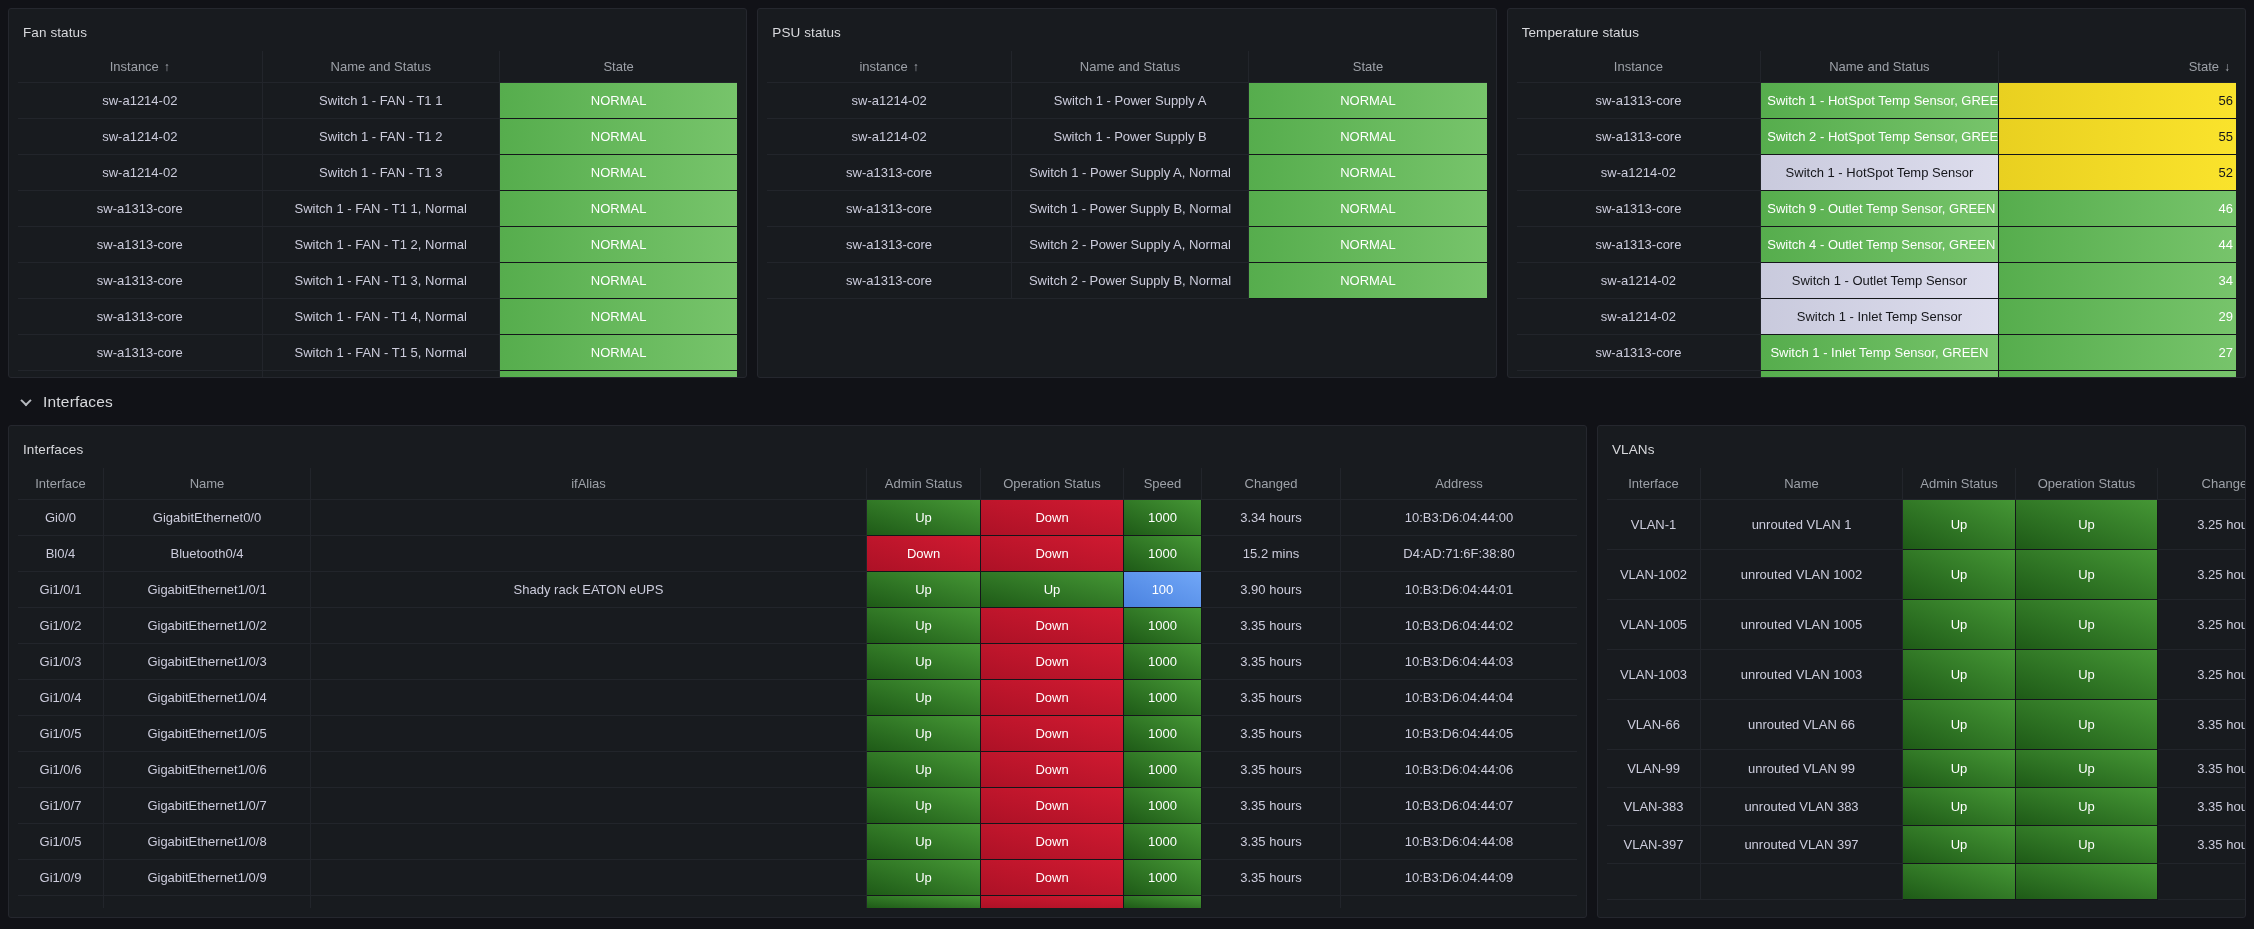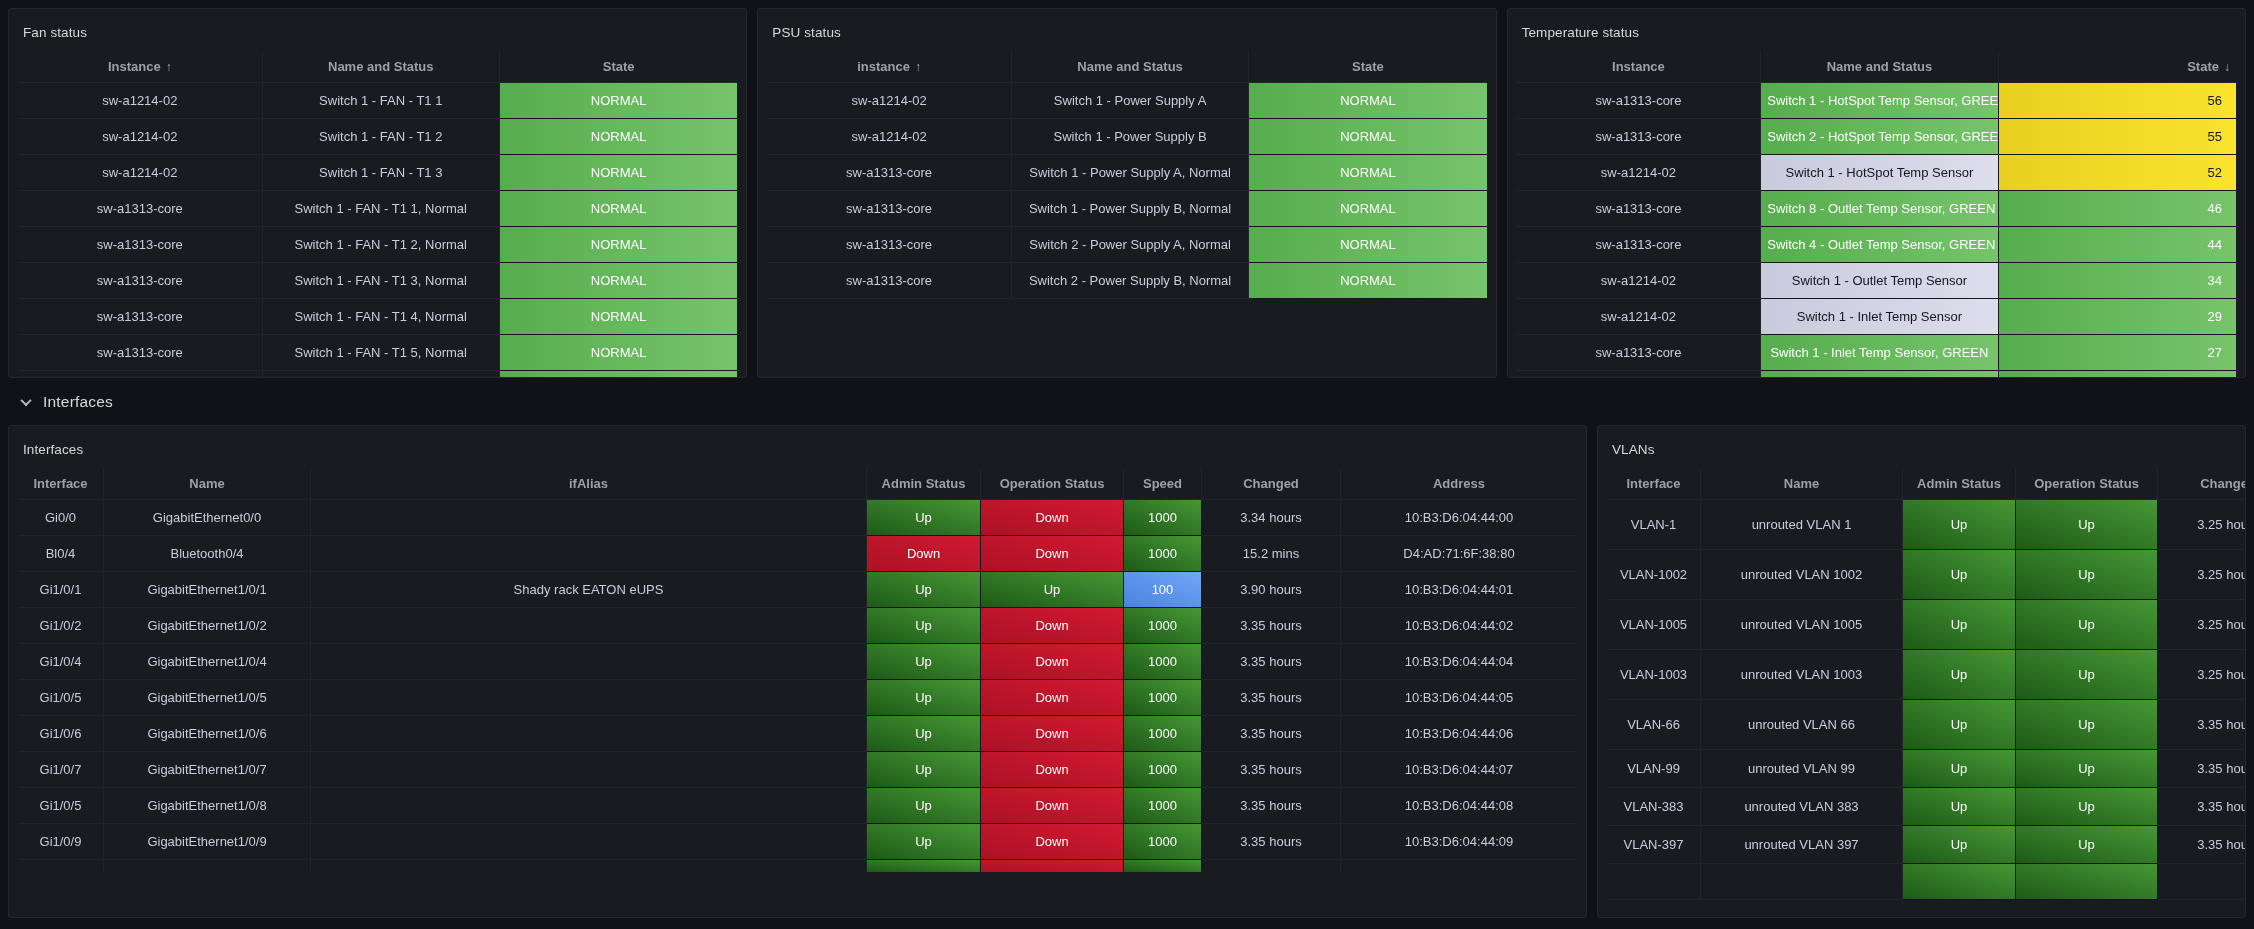--- a/index.html
+++ b/index.html
@@ -27,39 +27,39 @@
     height: 42px; flex: none;
     display: flex; align-items: center;
     padding: 4px 14px 0;
     font-size: 13.5px; color: var(--title, #d8d9dd);
     letter-spacing: .1px;
   }
   .panel-body { flex: 1; overflow: hidden; padding: 0 9px; }
 
   table.grid { width: 100%; border-collapse: separate; border-spacing: 0; table-layout: fixed; }
   th {
-    height: 32px; font-weight: 700; font-size: 13px;
+    height: 32px; font-weight: 400; font-size: 13px;
     color: var(--text-dim, #9da1a8);
     text-align: center; padding: 0 6px;
     border-bottom: 1px solid var(--grid-line, #22252b);
     border-right: 1px solid var(--grid-line, #22252b);
     white-space: nowrap; overflow: hidden;
   }
   td {
     height: 36px; font-size: 13px;
     color: var(--text, #ccccdc);
     text-align: center; padding: 0 6px;
     border-bottom: 1px solid var(--grid-line, #22252b);
     border-right: 1px solid var(--grid-line, #22252b);
     white-space: nowrap; overflow: hidden;
   }
   th:last-child, td:last-child { border-right: none; }
   .sort-arrow { margin-left: 5px; color: #aaaeb5; font-size: 12px; }
   .al-right { text-align: right; }
-  td.al-right { padding-right: 14px; }
+  td.al-right { padding-right: 3px; }
 
   td.c-green-light { background: linear-gradient(to right, var(--green-light-1), var(--green-light-2)); color: #fff; }
   td.c-green-dark  { background: linear-gradient(to top right, var(--green-dark-1), var(--green-dark-2)); color: #fff; }
   td.c-red         { background: linear-gradient(to top right, var(--red-1), var(--red-2)); color: #fff; }
   td.c-blue        { background: linear-gradient(to top right, var(--blue-1), var(--blue-2)); color: #fff; }
   td.c-yellow      { background: linear-gradient(to right, var(--yellow-1), var(--yellow-2)); color: var(--dark-text, #15161b); }
   td.c-lavender    { background: linear-gradient(to right, var(--lavender-1), var(--lavender-2)); color: var(--dark-text, #15161b); }
   td[class*="c-"]  { border-bottom-color: #14161a; border-right-color: #14161a; }
 
   
@@ -228,21 +228,21 @@
                 <td class="c-green-light">Switch 2 - HotSpot Temp Sensor, GREEN</td>
                 <td class="al-right c-yellow">55</td>
               </tr>
               <tr>
                 <td>sw-a1214-02</td>
                 <td class="c-lavender">Switch 1 - HotSpot Temp Sensor</td>
                 <td class="al-right c-yellow">52</td>
               </tr>
               <tr>
                 <td>sw-a1313-core</td>
-                <td class="c-green-light">Switch 8 - Outlet Temp Sensor, GREEN</td>
+                <td class="c-green-light">Switch 9 - Outlet Temp Sensor, GREEN</td>
                 <td class="al-right c-green-light">46</td>
               </tr>
               <tr>
                 <td>sw-a1313-core</td>
                 <td class="c-green-light">Switch 4 - Outlet Temp Sensor, GREEN</td>
                 <td class="al-right c-green-light">44</td>
               </tr>
               <tr>
                 <td>sw-a1214-02</td>
                 <td class="c-lavender">Switch 1 - Outlet Temp Sensor</td>
@@ -338,20 +338,30 @@
                 <td>Gi1/0/2</td>
                 <td>GigabitEthernet1/0/2</td>
                 <td></td>
                 <td class="c-green-dark">Up</td>
                 <td class="c-red">Down</td>
                 <td class="c-green-dark">1000</td>
                 <td>3.35 hours</td>
                 <td>10:B3:D6:04:44:02</td>
               </tr>
               <tr>
+                <td>Gi1/0/3</td>
+                <td>GigabitEthernet1/0/3</td>
+                <td></td>
+                <td class="c-green-dark">Up</td>
+                <td class="c-red">Down</td>
+                <td class="c-green-dark">1000</td>
+                <td>3.35 hours</td>
+                <td>10:B3:D6:04:44:03</td>
+              </tr>
+              <tr>
                 <td>Gi1/0/4</td>
                 <td>GigabitEthernet1/0/4</td>
                 <td></td>
                 <td class="c-green-dark">Up</td>
                 <td class="c-red">Down</td>
                 <td class="c-green-dark">1000</td>
                 <td>3.35 hours</td>
                 <td>10:B3:D6:04:44:04</td>
               </tr>
               <tr>

